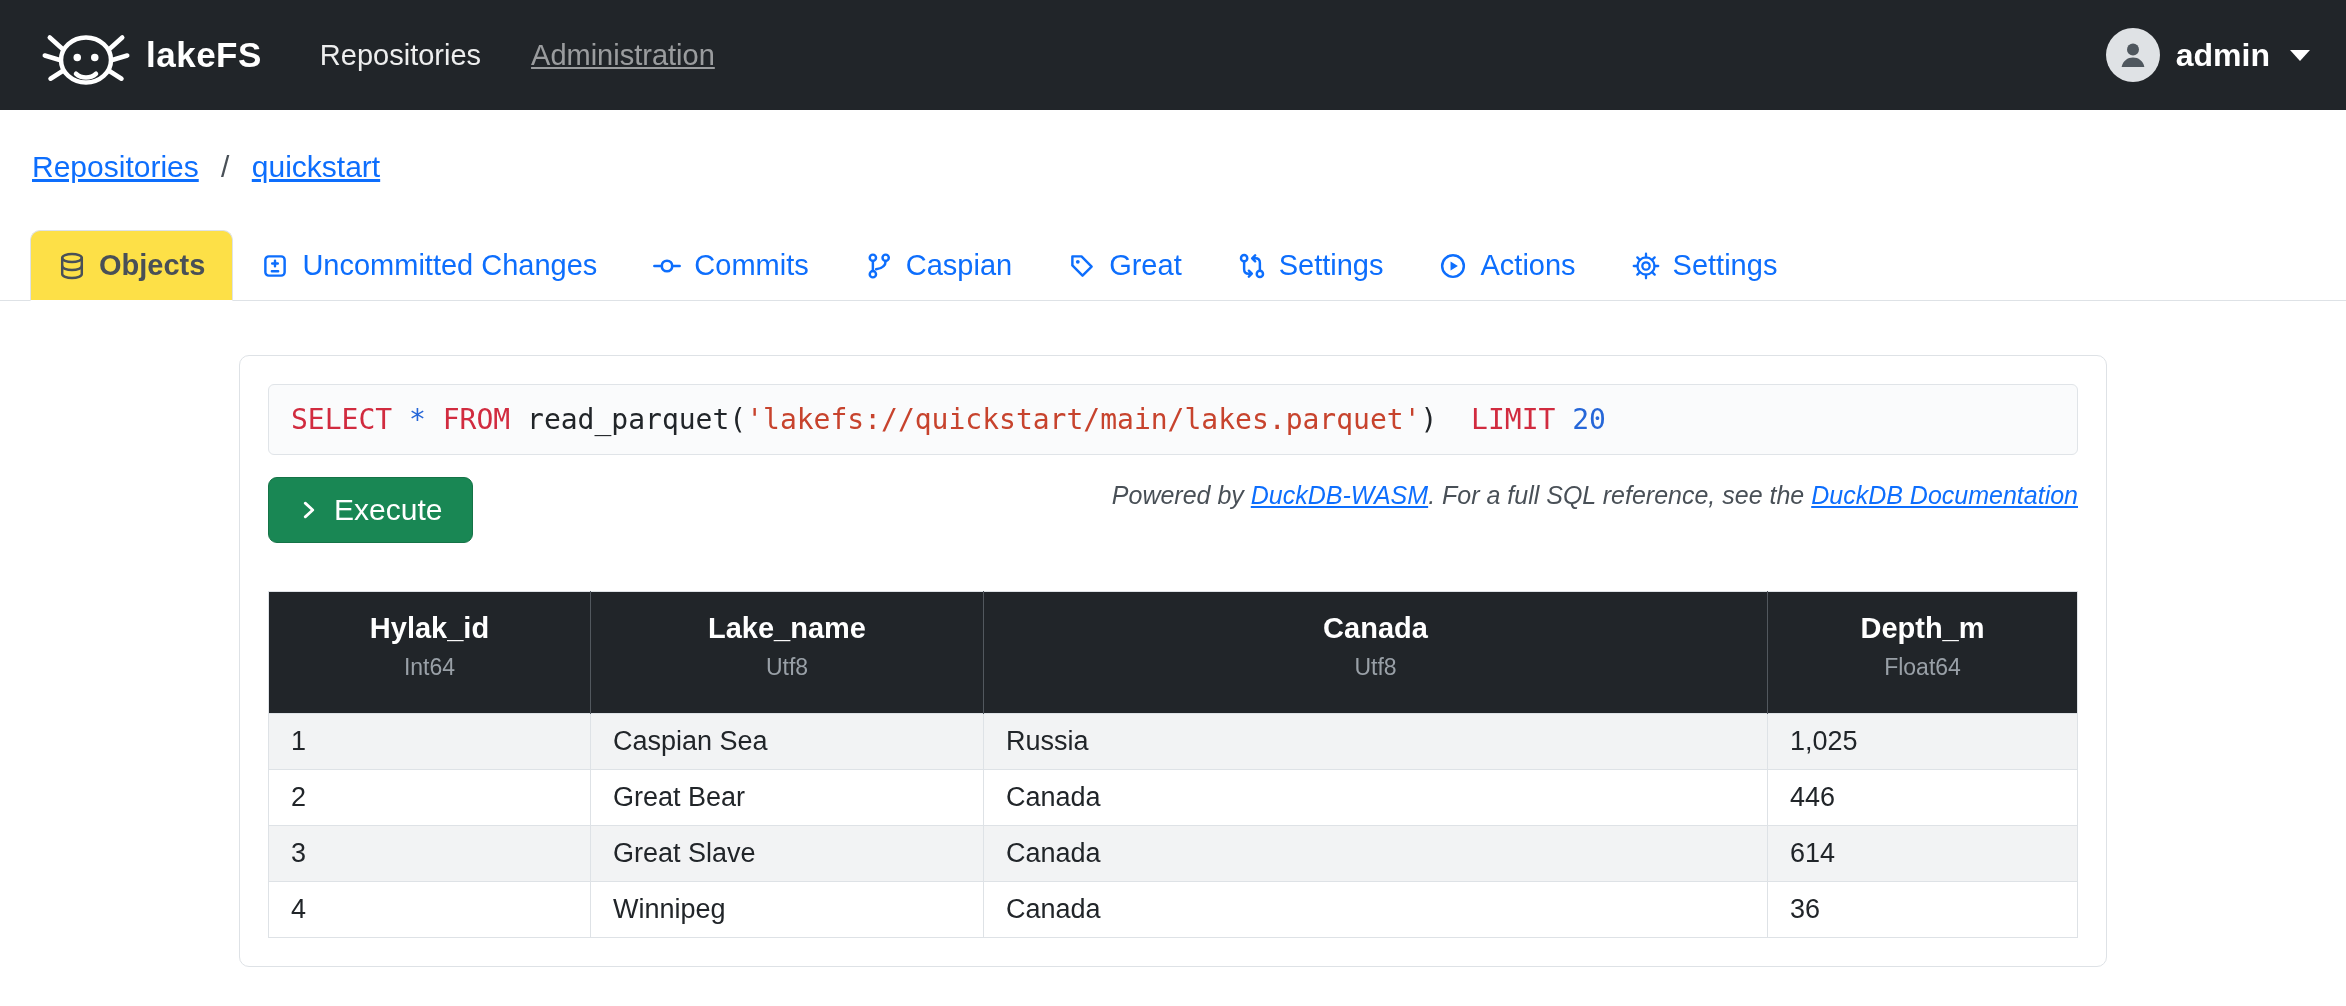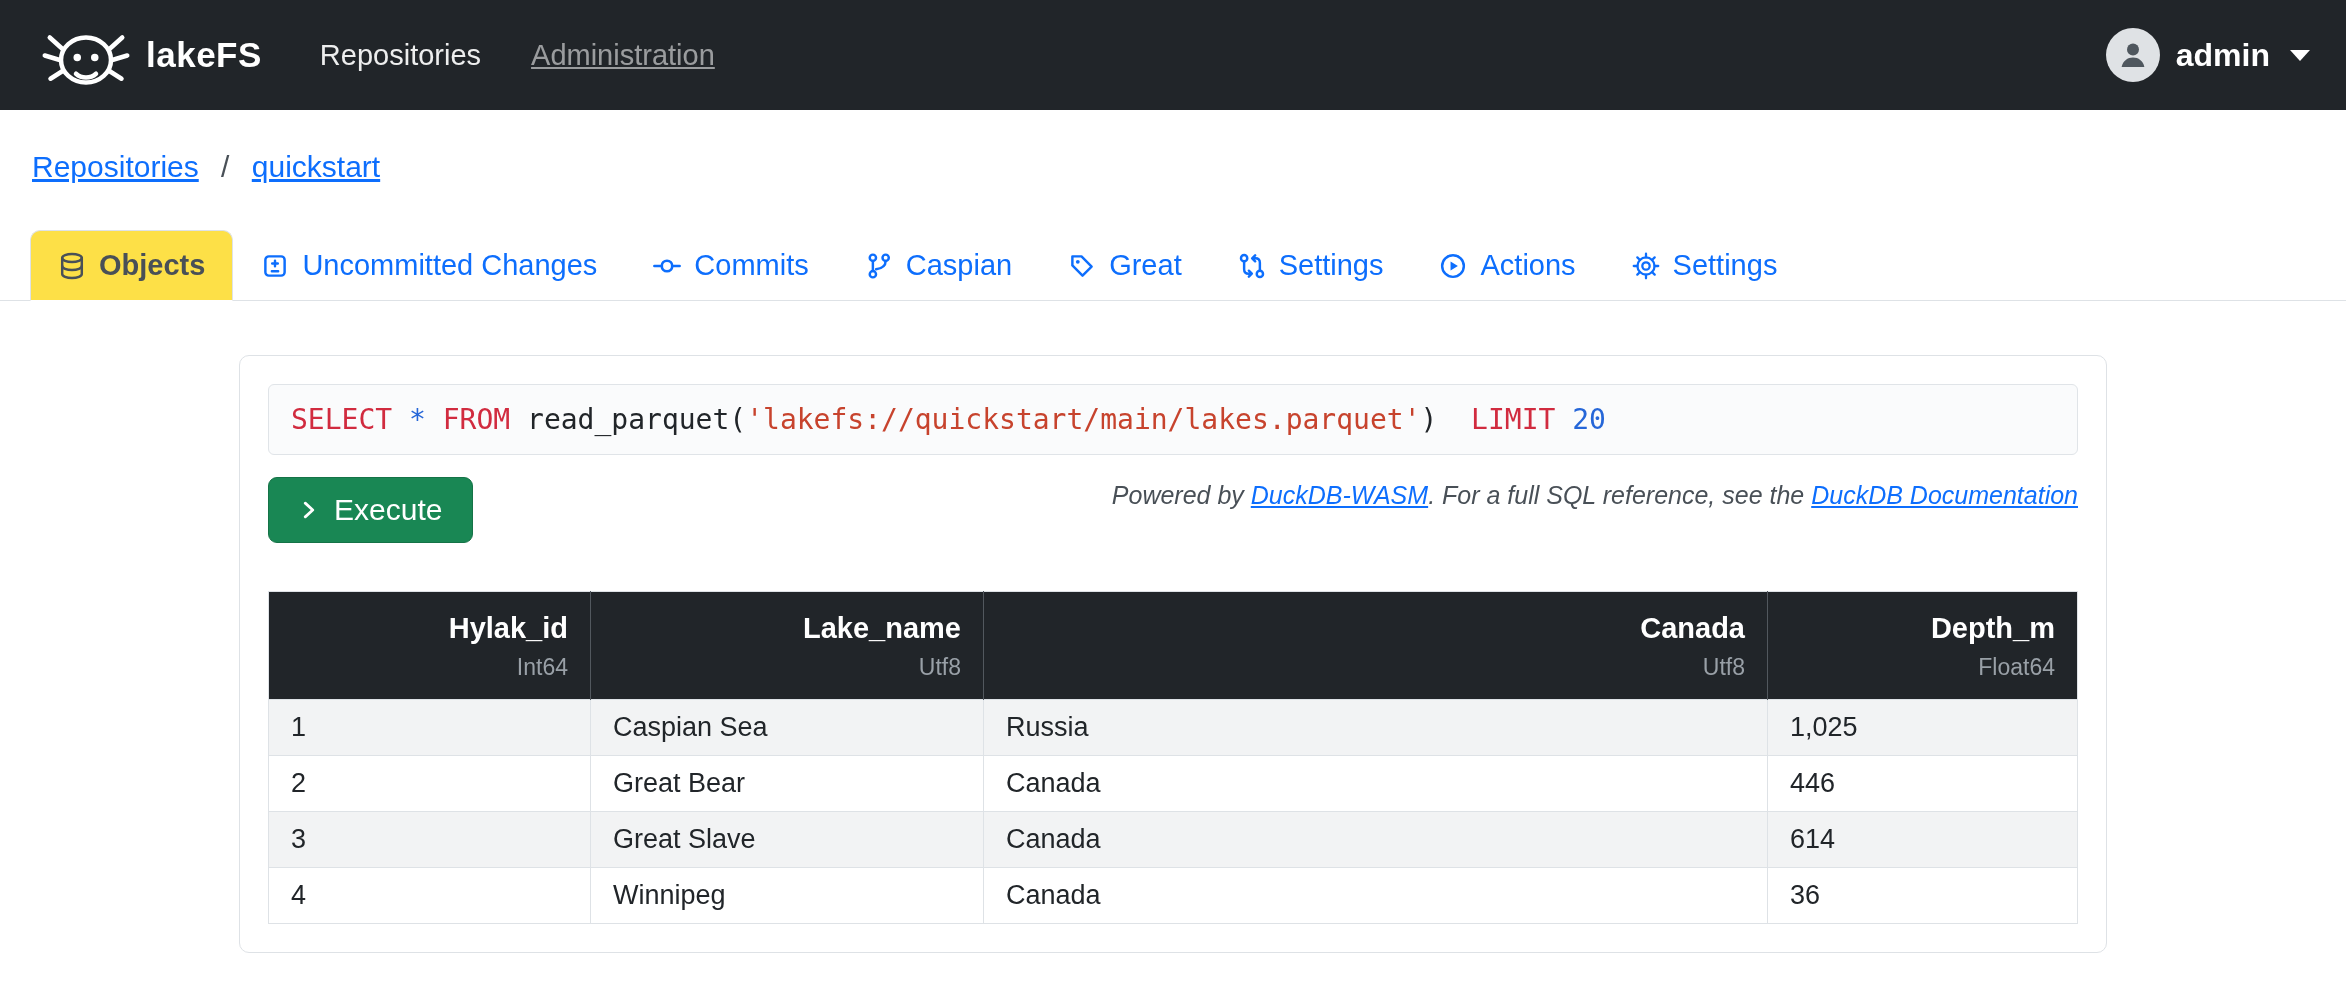--- a/index.html
+++ b/index.html
@@ -53,21 +53,21 @@
 
   
   .exec-row { display: flex; align-items: flex-start; margin-top: 22px; }
   .execute-btn { display: inline-flex; align-items: center; gap: 15px; background: #198754; border: 1px solid #157347; color: #fff; font-size: 30px; font-family: "Liberation Sans", sans-serif; padding: 15px 30px; border-radius: 9px; cursor: pointer; }
   .execute-btn svg { width: 20px; height: 20px; }
   .powered { margin-left: auto; font-style: italic; font-size: 25px; color: #495057; margin-top: 4px; }
   .powered a { color: #0d6efd; text-decoration: underline; }
 
   
   .result-table { margin-top: 48px; width: 100%; border-collapse: collapse; table-layout: fixed; border: 1px solid #dee2e6; }
-  .result-table th { background: #212529; color: #fff; text-align: right; padding: 20px 22px 18px; border-right: 1px solid #52585e; vertical-align: top; }
+  .result-table th { background: #212529; color: #fff; text-align: center; padding: 20px 22px 32px; border-right: 1px solid #52585e; vertical-align: top; }
   .result-table th:last-child { border-right: none; }
   .col-name { font-size: 29px; font-weight: 700; }
   .col-type { font-size: 23px; font-weight: 400; color: #99a0a7; margin-top: 9px; }
   .result-table td { font-size: 27px; color: #212529; padding: 12px 22px; border: 1px solid #dee2e6; }
   tr.odd td  { background: #f2f3f4; }
   tr.even td { background: #ffffff; }
 
   .svg-defs { position: absolute; width: 0; height: 0; overflow: hidden; }
 </style>
 </head>

